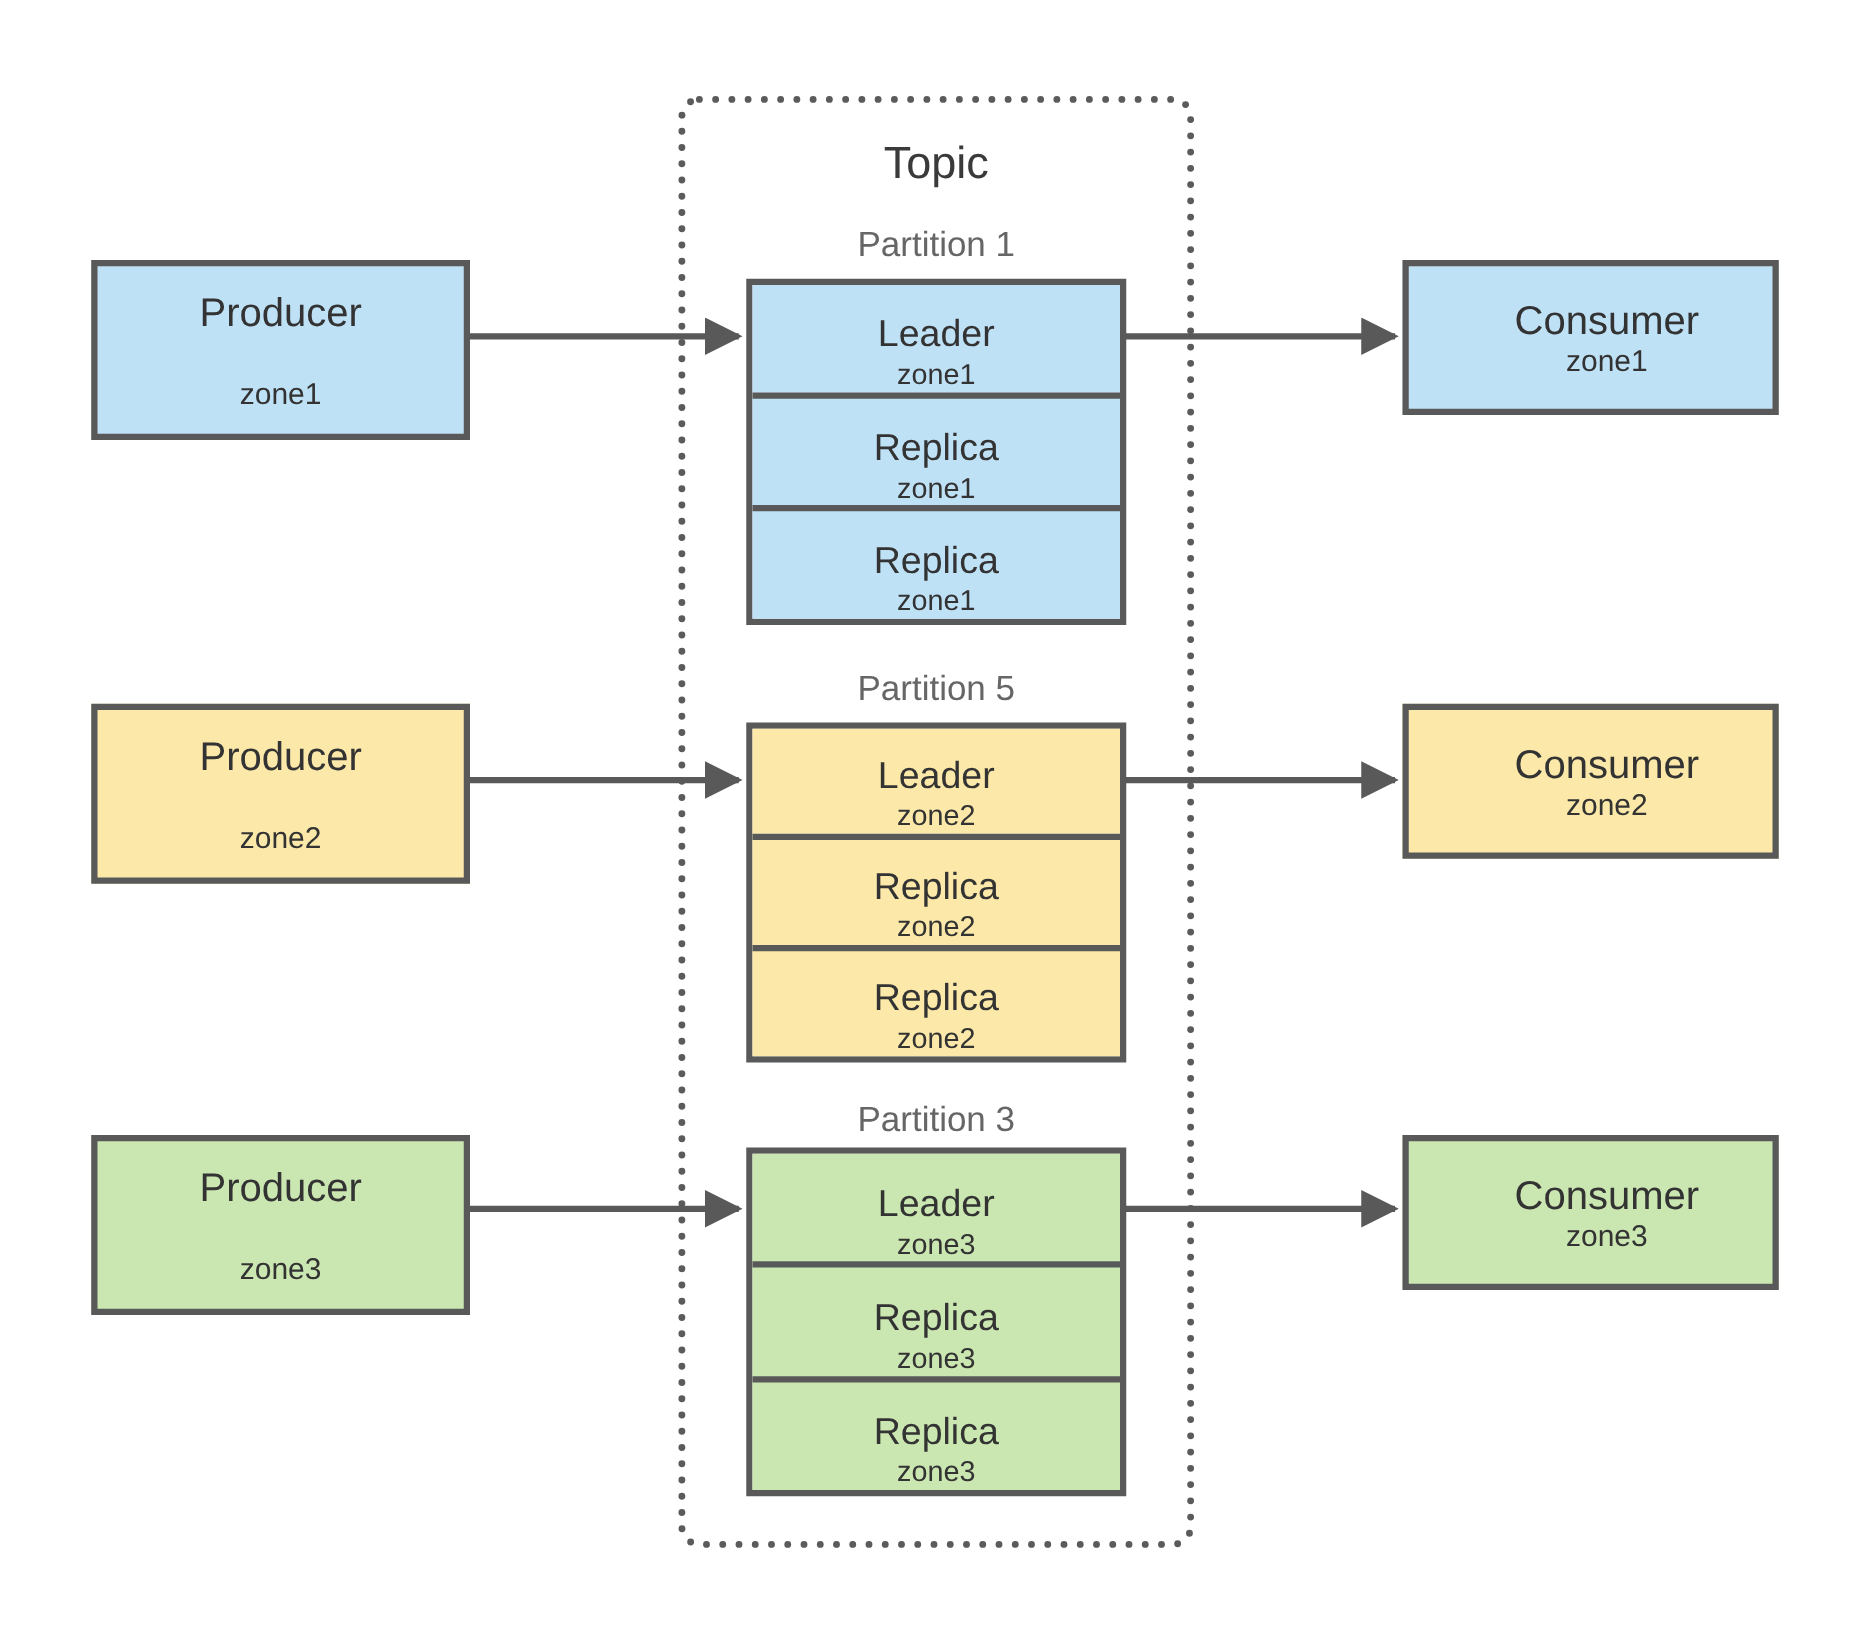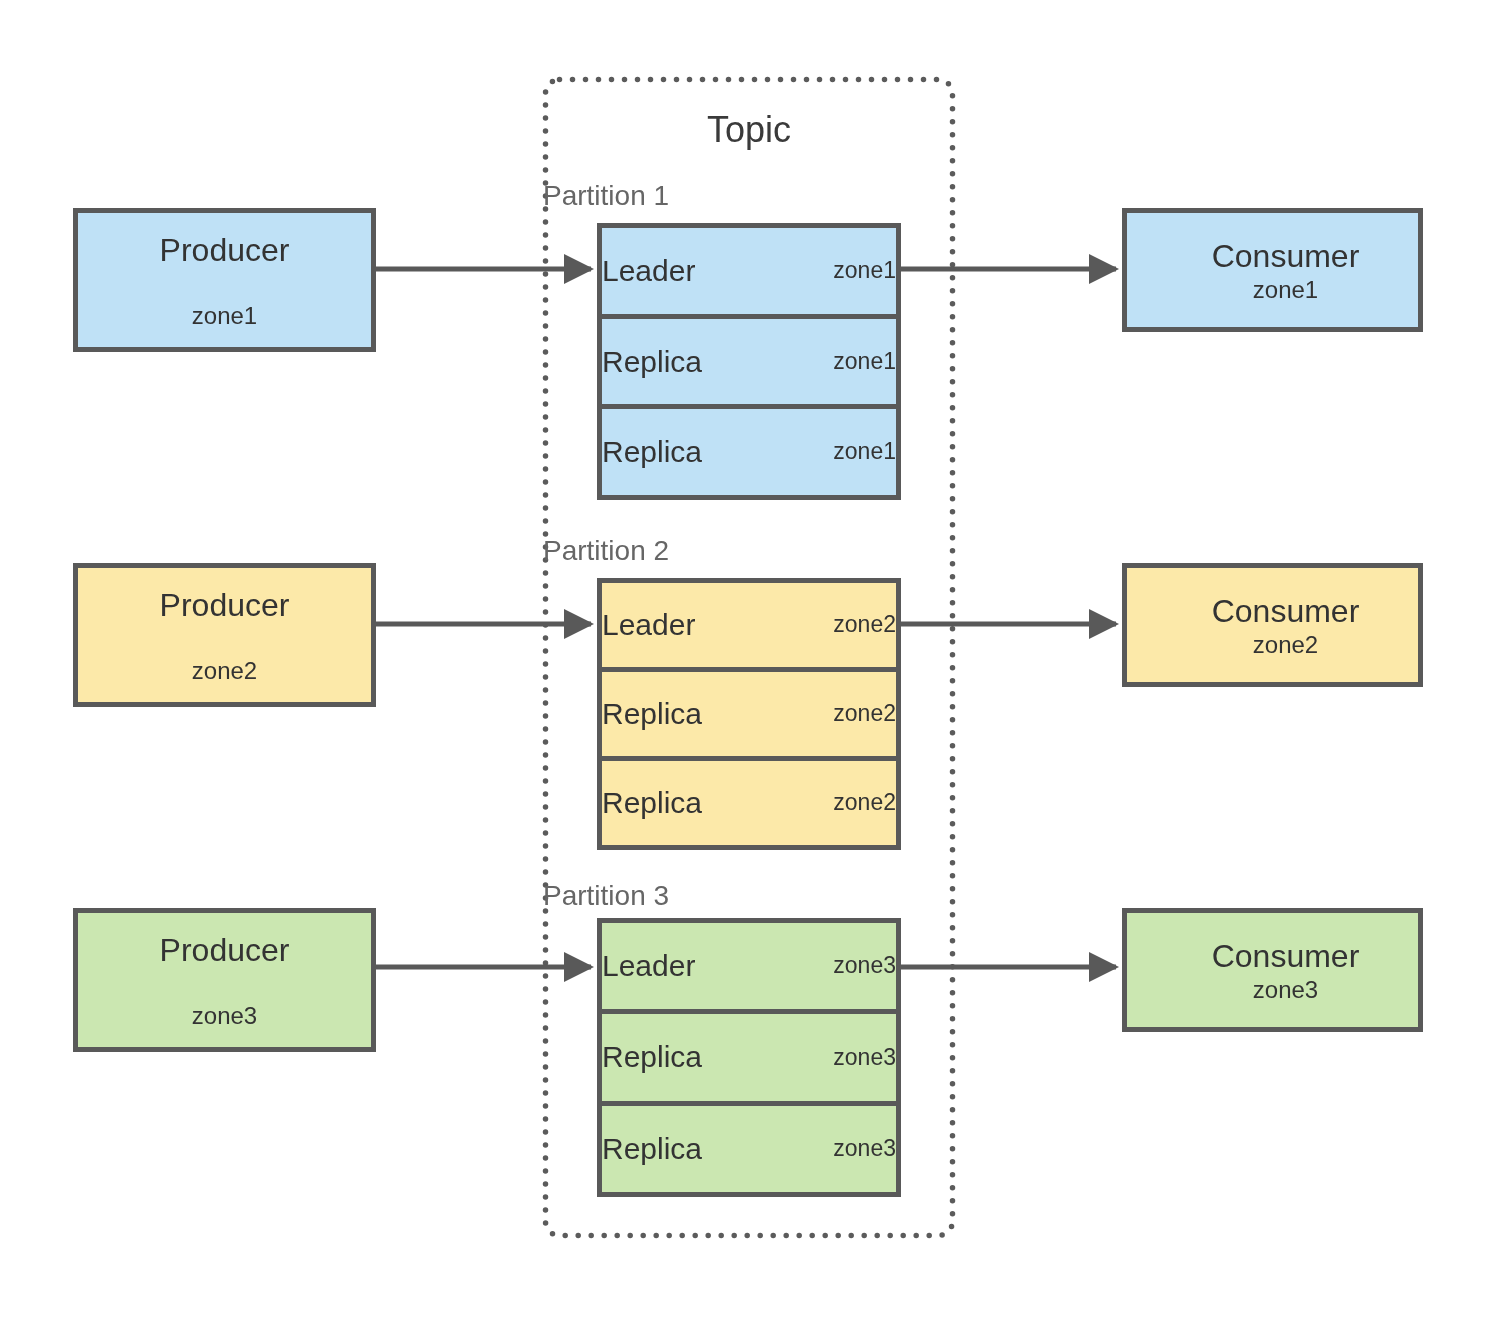--- a/index.html
+++ b/index.html
@@ -30,21 +30,21 @@
     top: 97px;
     width: 412px;
     text-align: center;
     font-size: 36px;
     margin-top: 12px;
   }
   .partition-label {
     position: absolute;
     left: 543px;
     width: 412px;
-    text-align: left;
+    text-align: center;
     font-size: 28px;
   }
   .box {
     position: absolute;
     box-sizing: border-box;
     border: 5px solid;
     display: flex;
     flex-direction: column;
     align-items: center;
     justify-content: center;
@@ -59,23 +59,23 @@
     left: 597px;
     width: 304px;
     box-sizing: border-box;
     border: 5px solid;
     display: flex;
     flex-direction: column;
   }
   .cell {
     flex: 1;
     display: flex;
-    flex-direction: row;
+    flex-direction: column;
     align-items: center;
-    justify-content: space-between;
+    justify-content: flex-end;
     text-align: center;
     border-top: 5px solid;
   }
   .cell:first-child { border-top: none; }
   .cell-title { font-size: 30px; line-height: 1.2; }
   .cell-sub   { font-size: 23px; line-height: 1.2; }
 </style>
 </head>
 <body>
 
@@ -127,21 +127,21 @@
   <div class="box consumer" style="top: 208px; background-color: rgb(191, 225, 246); border-color: rgb(89, 89, 89);">
     <div class="box-title">Consumer</div>
     <div class="box-sub">zone1</div>
   </div>
 
   <div class="box producer" style="top: 563px; background-color: rgb(252, 233, 169); border-color: rgb(89, 89, 89);">
     <div class="box-title">Producer</div>
     <div class="box-sub">zone2</div>
   </div>
 
-  <div class="partition-label" style="top: 535px; color: rgb(102, 102, 102);">Partition 2</div>
+  <div class="partition-label" style="top: 535px; color: rgb(102, 102, 102);">Partition 5</div>
 
   <div class="stack" style="top: 578px; height: 272px; border-color: rgb(89, 89, 89);">
     <div class="cell" style="background-color: rgb(252, 233, 169); border-top-color: rgb(89, 89, 89);">
       <div class="cell-title">Leader</div>
       <div class="cell-sub">zone2</div>
     </div>
     <div class="cell" style="background-color: rgb(252, 233, 169); border-top-color: rgb(89, 89, 89);">
       <div class="cell-title">Replica</div>
       <div class="cell-sub">zone2</div>
     </div>

